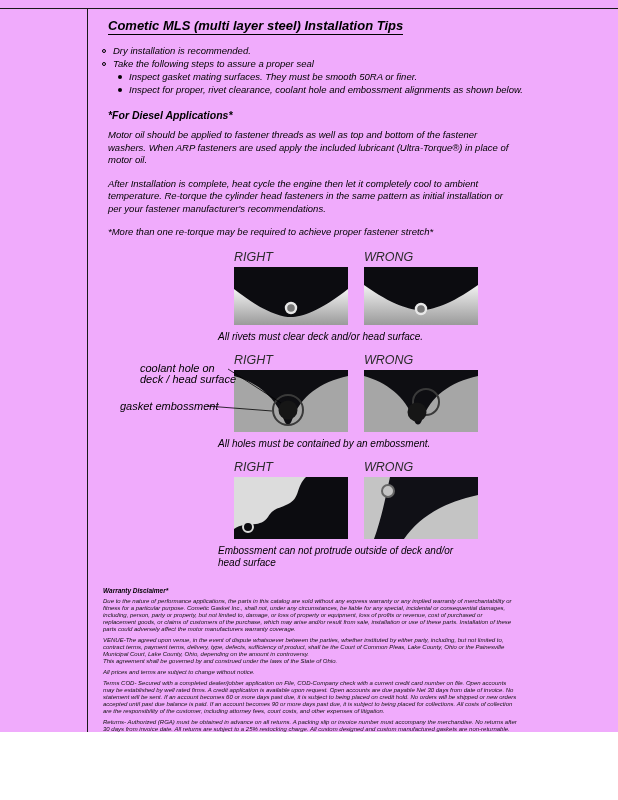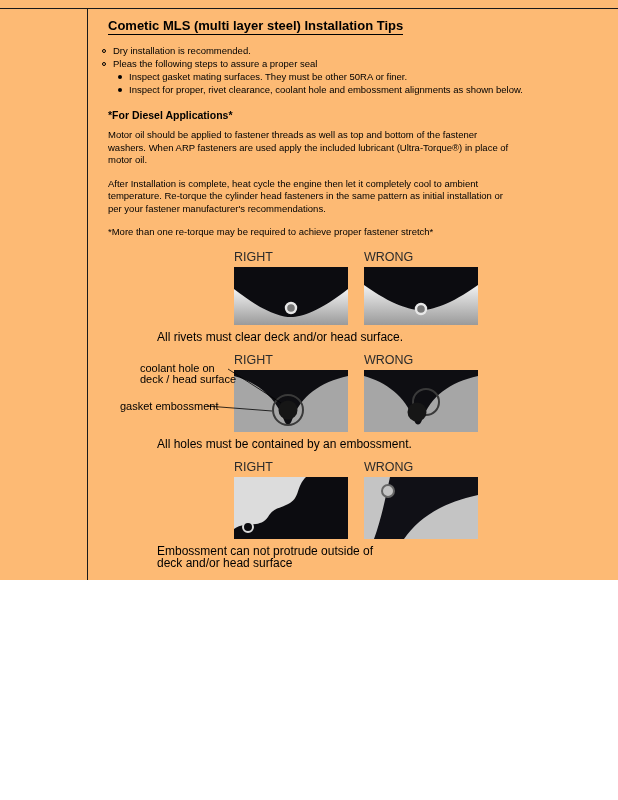--- a/index.html
+++ b/index.html
@@ -2,21 +2,21 @@
 <html><head>
 <meta charset="utf-8">
 <style>
   * { margin:0; padding:0; box-sizing:border-box; }
   html,body { background:#ffffff; }
   body {
     width:618px; height:800px;
     font-family:"Liberation Sans", sans-serif;
     color:#000;
   }
-  .page { position:relative; width:618px; height:580px; background:#fdba74; overflow:hidden; }
+  .page { position:relative; width:618px; height:732px; background:#f0abfc; overflow:hidden;font-style:italic; }
 
   .border-top  { position:absolute; left:0;  top:8px;  width:618px; height:1px; background:#1a1a1a; }
   .border-left { position:absolute; left:87px; top:8px; width:1px;  height:750px; background:#1a1a1a; }
 
   .content { position:absolute; left:100px; top:16px; width:440px; }
 
   .title {
     display:inline-block; margin:0 0 9px 8px;
     font-size:13px; font-weight:bold;
     border-bottom:1.5px solid #000; padding-bottom:1px;
@@ -37,21 +37,21 @@
   .h2 { font-size:10.5px; font-weight:bold; margin:13px 0 8px 8px; }
   .para { font-size:9.5px; line-height:12.5px; margin:0 0 11px 8px; width:406px; }
   .note { }
 
   .diag-row { margin-bottom:10px; }
   .pair-wrap { position:relative; }
   .diag-pair { display:flex; gap:16px; margin-left:134px; }
   .diag-col { width:114px; }
   .diag-label { font-size:12.5px; color:#2b2b2b; margin-bottom:3px; }
   .diag-img { display:block; width:114px; }
-  .diag-caption { font-size:12px; line-height:12px; margin:6px 0 0 57px; }
+  .diag-caption { font-size:10px; line-height:12px; margin:6px 0 0 118px; }
   .cap3 { width:236px; }
 
   .callout { position:absolute; font-size:11px; line-height:11px; white-space:pre-line; }
   .callout1 { left:40px; top:10px; }
   .callout2 { left:20px; top:48px; }
   .pointer-lines { position:absolute; left:0; top:0; pointer-events:none; }
 
   .warranty { margin:18px 0 0 3px; width:414px; }
   .warranty-h { font-size:6.5px; font-weight:bold; margin-bottom:4px; }
   .warranty p { font-size:6px; line-height:7px; margin-bottom:4px; white-space:pre-line; color:#111; }
@@ -69,27 +69,27 @@
 
     <h1 class="title">Cometic MLS (multi layer steel) Installation Tips</h1>
 
     <ul class="tips">
       <li>
         <span class="dot-open"></span>
         <span>Dry installation is recommended.</span>
       </li>
       <li>
         <span class="dot-open"></span>
-        <span>Pleas the following steps to assure a proper seal</span>
+        <span>Take the following steps to assure a proper seal</span>
       </li>
     </ul>
     <ul class="subtips">
       <li>
         <span class="dot-filled"></span>
-        <span>Inspect gasket mating surfaces.  They must be other 50RA or finer.</span>
+        <span>Inspect gasket mating surfaces.  They must be smooth 50RA or finer.</span>
       </li>
       <li>
         <span class="dot-filled"></span>
         <span>Inspect for proper, rivet clearance, coolant hole and embossment alignments as shown below.</span>
       </li>
     </ul>
 
     <h2 class="h2">*For Diesel Applications*</h2>
     <p class="para">Motor oil should be applied to fastener threads as well as top and bottom of the fastener washers. When ARP fasteners are used apply the included lubricant (Ultra-Torque®) in place of motor oil.</p>
     <p class="para">After Installation is complete, heat cycle the engine then let it completely cool to ambient temperature. Re-torque the cylinder head fasteners in the same pattern as initial installation or per your fastener manufacturer's recommendations.</p>

